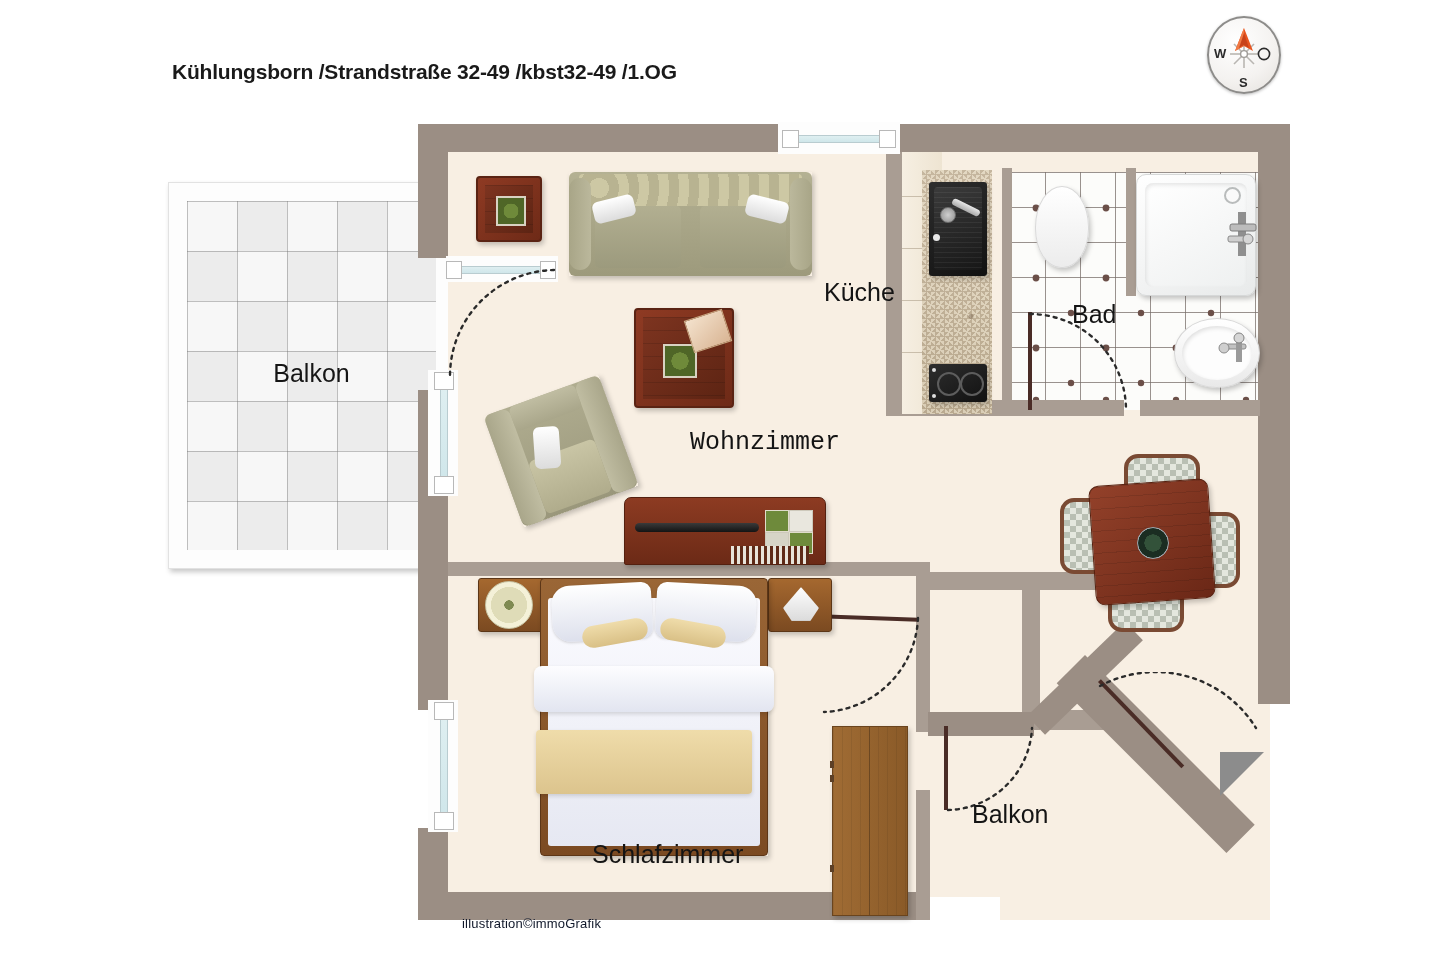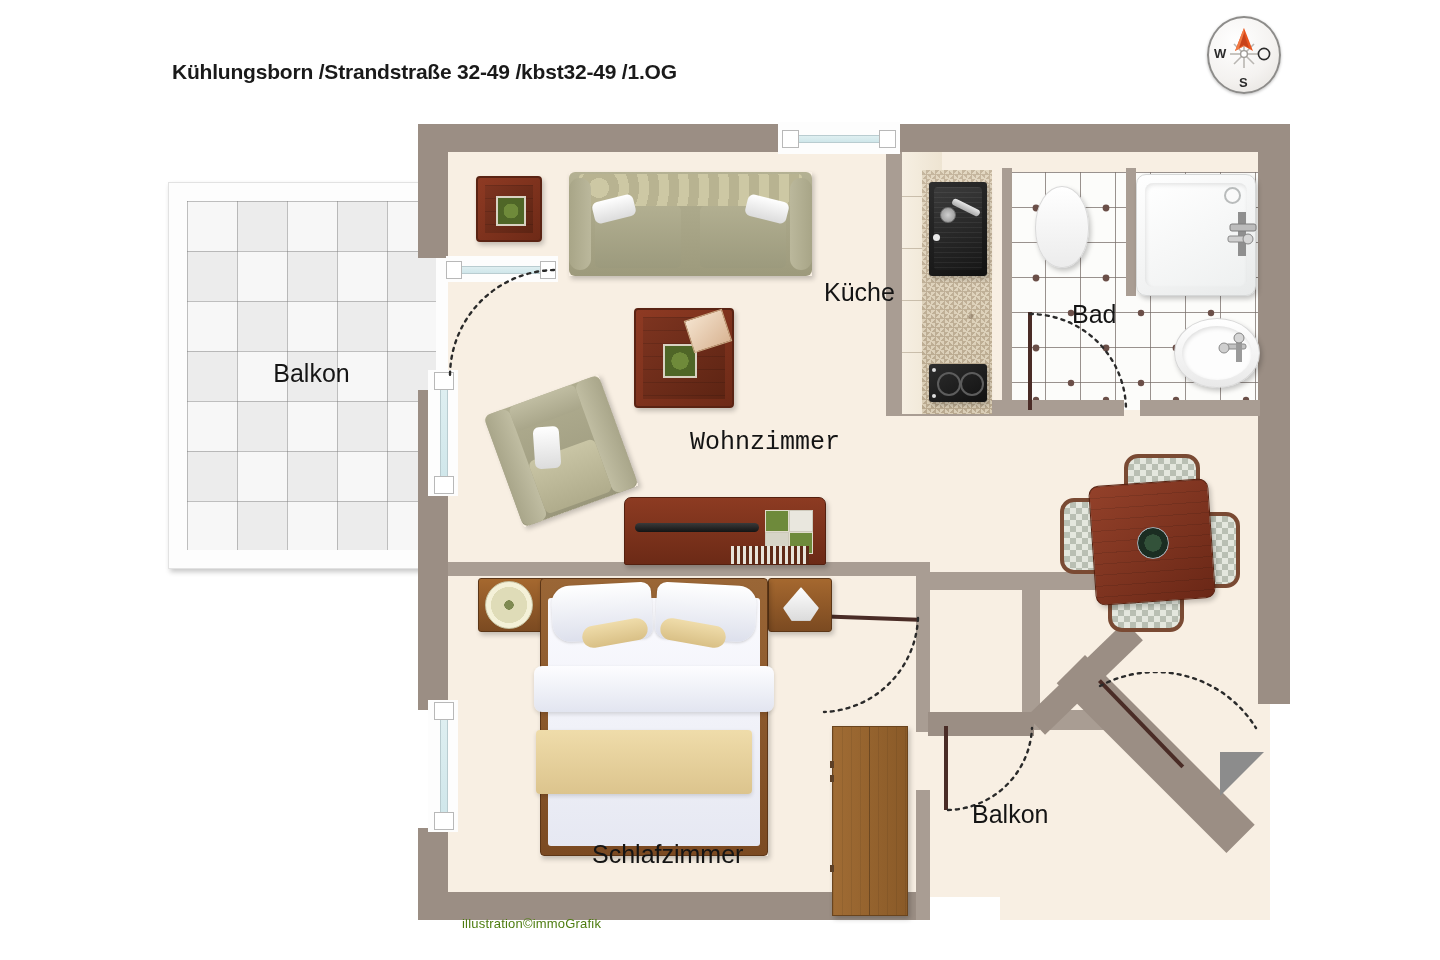--- a/index.html
+++ b/index.html
@@ -3,21 +3,21 @@
 <meta charset="utf-8">
 <style>
   html,body{margin:0;padding:0;background:#ffffff;}
   body{width:1440px;height:960px;position:relative;overflow:hidden;
        font-family:"Liberation Sans","DejaVu Sans",sans-serif;}
   #stage{position:absolute;left:0;top:0;width:1440px;height:960px;background:#ffffff;}
 
   .title{position:absolute;left:172px;top:36px;font-size:21px;font-weight:bold;
          color:#1a1a1a;letter-spacing:-0.2px;white-space:nowrap;margin-top:24px;}
 
-  .credit{position:absolute;left:462px;top:916px;font-size:13px;color:#4d7c0f;
+  .credit{position:absolute;left:462px;top:916px;font-size:13px;color:#0f172a;
           letter-spacing:.2px;white-space:nowrap;}
 
   
   .compass{position:absolute;left:1207px;top:16px;width:74px;height:78px;}
   .compass .ring{position:absolute;inset:0;border-radius:50%;
      background:radial-gradient(circle at 38% 32%,#ffffff 0%,#f4f2f0 58%,#e3e0dc 100%);
      border:2px solid #8d8c8a;box-shadow:0 1px 3px rgba(0,0,0,.25);}
   .compass svg{position:absolute;inset:0;}
   .compass .lbl{position:absolute;font-size:13px;font-weight:bold;color:#2b2b2b;}
   .compass .lw{left:7px;top:30px;}

